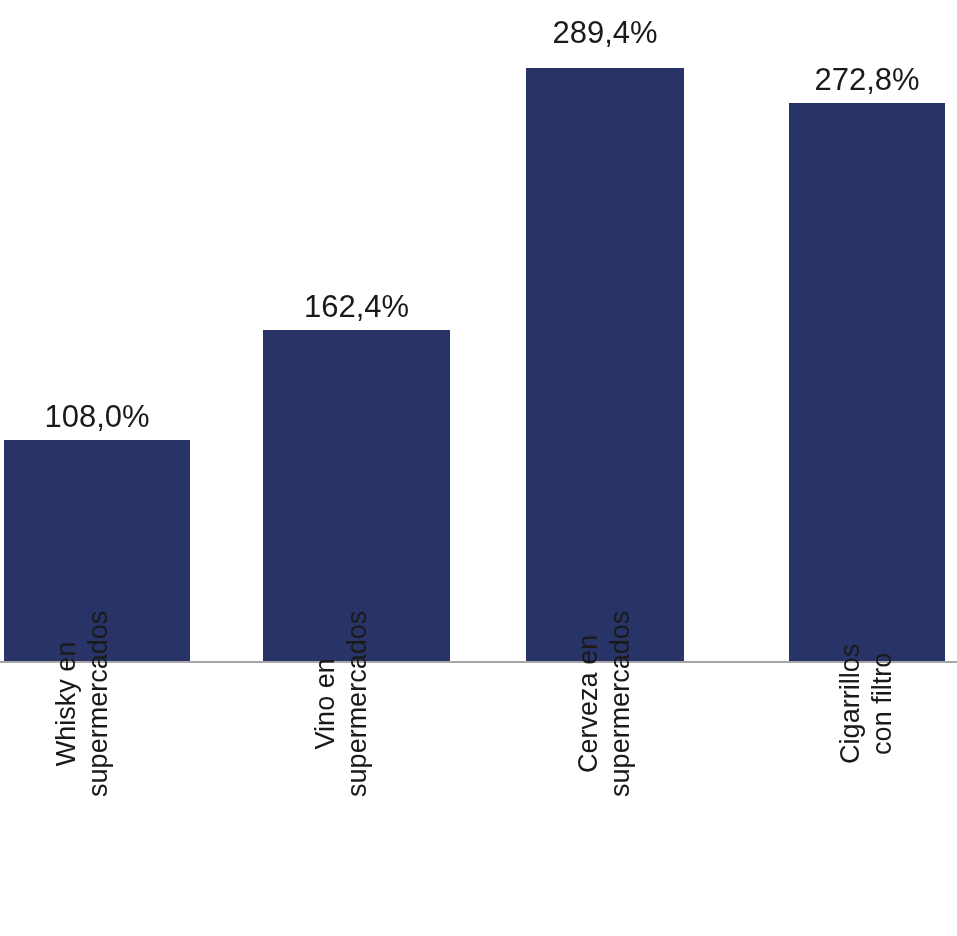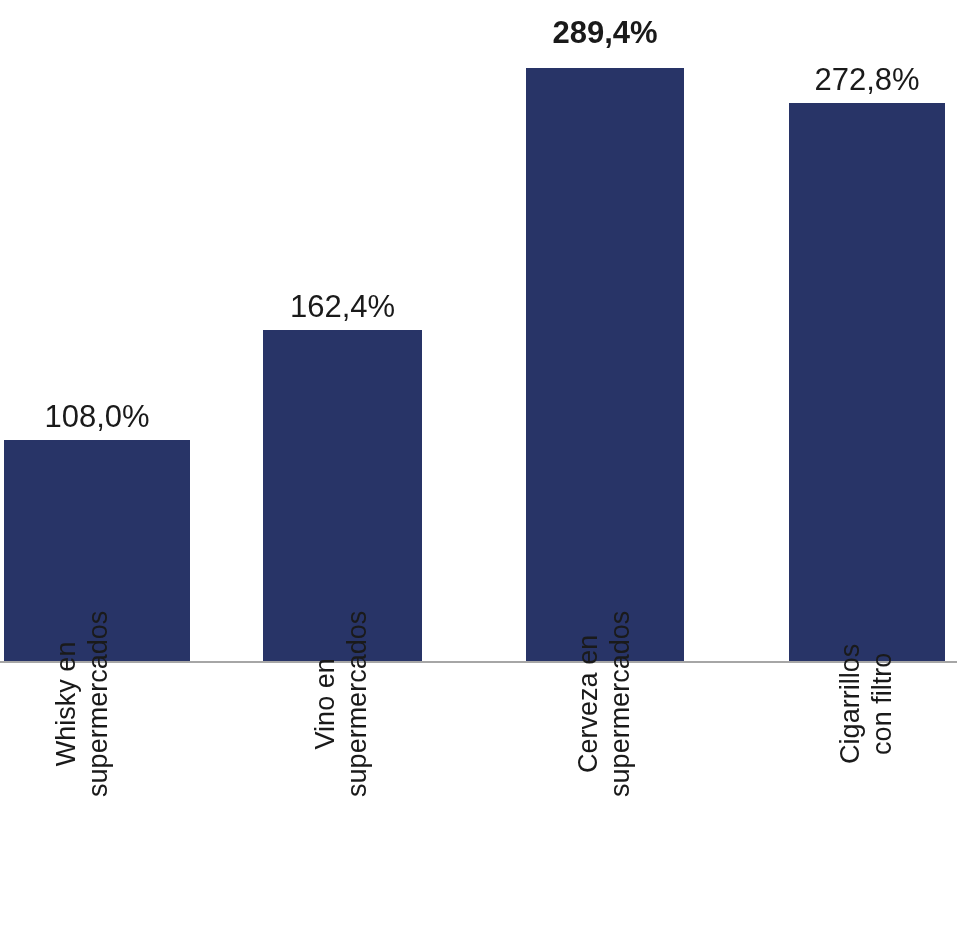--- a/index.html
+++ b/index.html
@@ -93,27 +93,27 @@
 
 <div id="chart-root">
 
   <div class="plot-area">
 
     <div class="bar-group" style="left:4px; width:158px; height:222px;padding-left:28px;">
       <div class="value-label" style="bottom:230px;">108,0%</div>
       <div class="bar" style="height:222px;"></div>
     </div>
 
-    <div class="bar-group" style="left:263px; width:159px; height:332px;">
+    <div class="bar-group" style="left:263px; width:159px; height:332px;padding-left:28px;">
       <div class="value-label" style="bottom:340px;">162,4%</div>
       <div class="bar" style="height:332px;"></div>
     </div>
 
     <div class="bar-group" style="left:526px; width:158px; height:594px;">
-      <div class="value-label" style="bottom:614px;font-weight:bold;">289,4%</div>
+      <div class="value-label" style="bottom:614px;">289,4%</div>
       <div class="bar" style="height:594px;"></div>
     </div>
 
     <div class="bar-group" style="left:789px; width:156px; height:559px;">
       <div class="value-label" style="bottom:567px;">272,8%</div>
       <div class="bar" style="height:559px;"></div>
     </div>
 
   </div>
 

